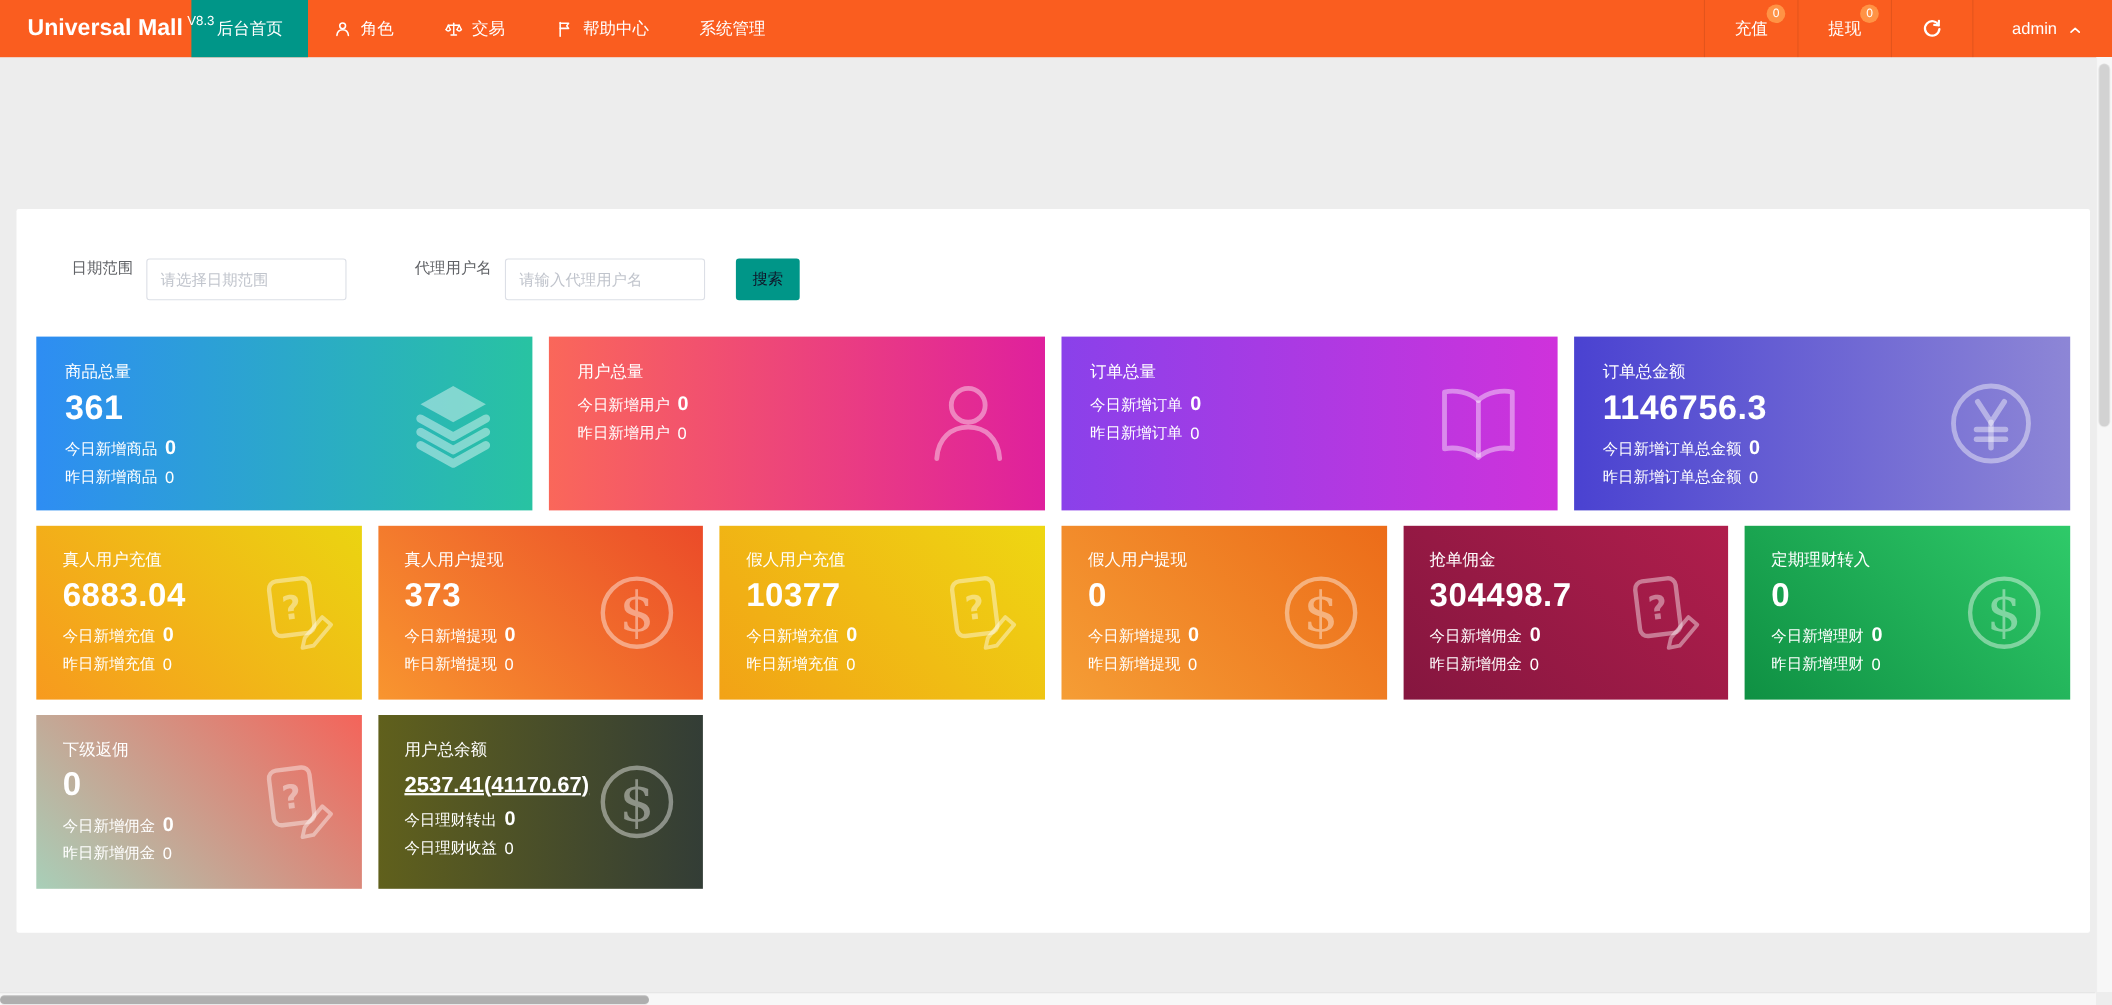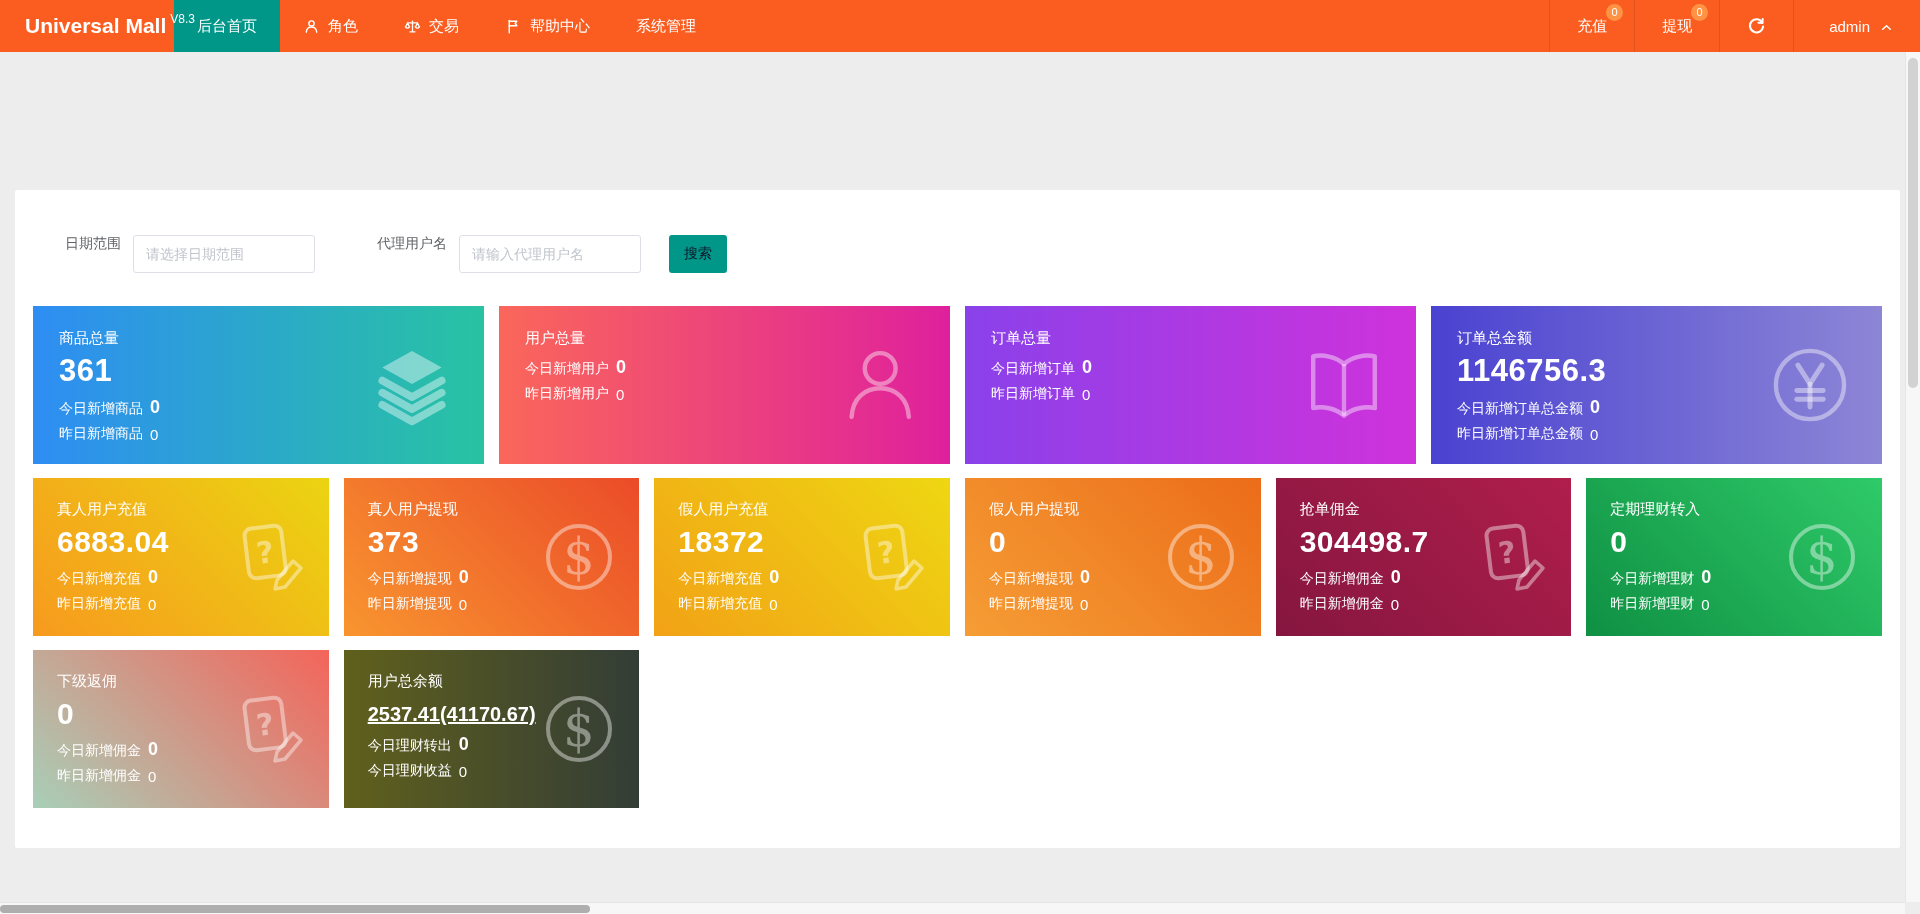--- a/index.html
+++ b/index.html
@@ -260,21 +260,21 @@
     </div>
     <span class="card-icon">
           <svg viewBox="0 0 80 80" fill="none" stroke="currentColor">
             <circle cx="40" cy="40" r="31" stroke-width="4"></circle>
             <text x="40" y="57" text-anchor="middle" font-size="50" fill="currentColor" stroke="none" font-family="DejaVu Serif, serif">$</text>
           </svg>
         </span>
   </div>
       <div class="card span2" style="grid-column: span 2; background: linear-gradient(45deg, rgb(242, 162, 22), rgb(238, 215, 18));">
     <div class="card-title">假人用户充值</div>
-    <div class="card-value">18372</div>
+    <div class="card-value">10377</div>
     <div class="card-line today">
       <span class="line-label">今日新增充值</span>
       <span class="line-value">0</span>
     </div>
     <div class="card-line yest">
       <span class="line-label">昨日新增充值</span>
       <span class="line-value">0</span>
     </div>
     <span class="card-icon">
           <svg viewBox="0 0 80 80" fill="none" stroke="currentColor">

